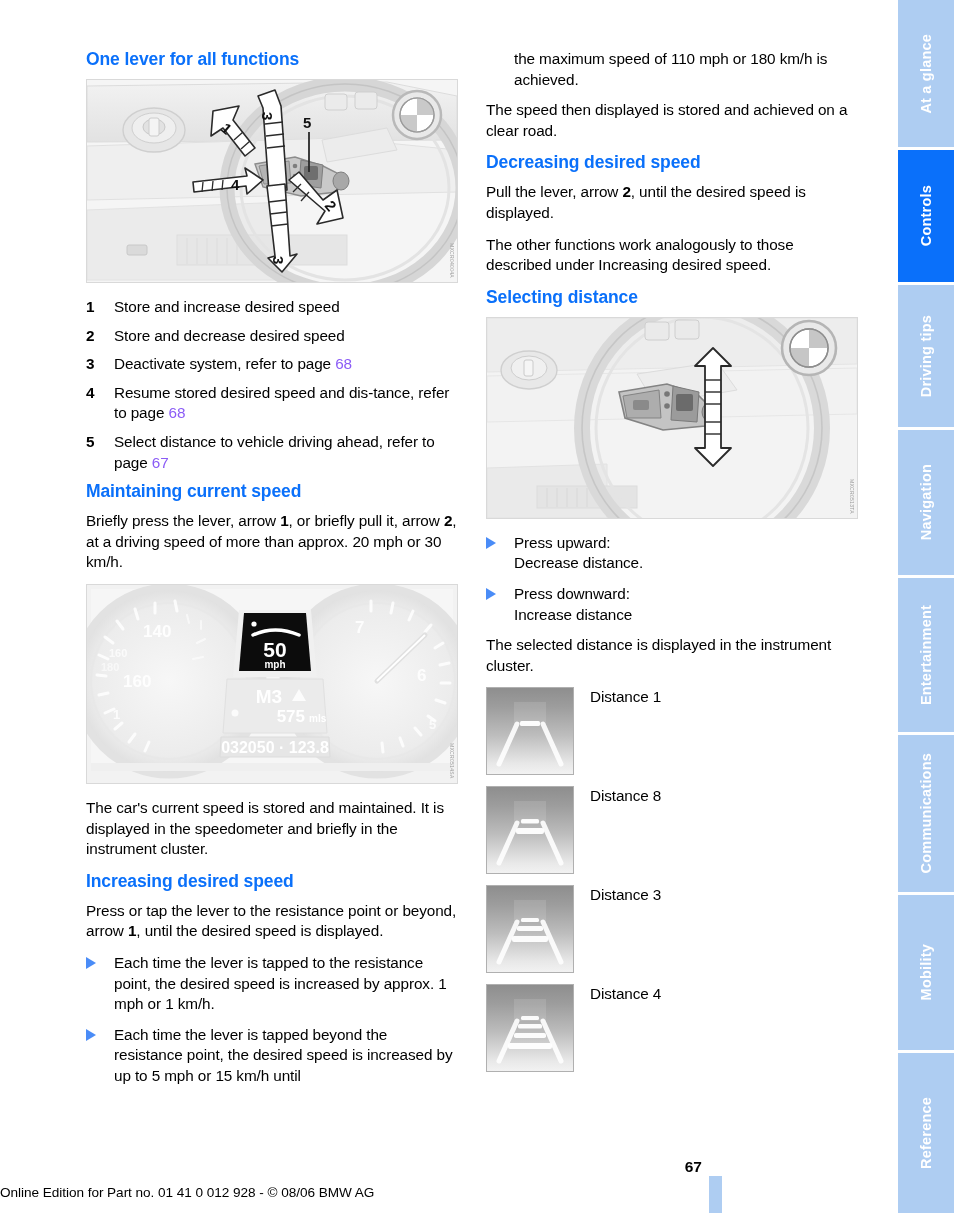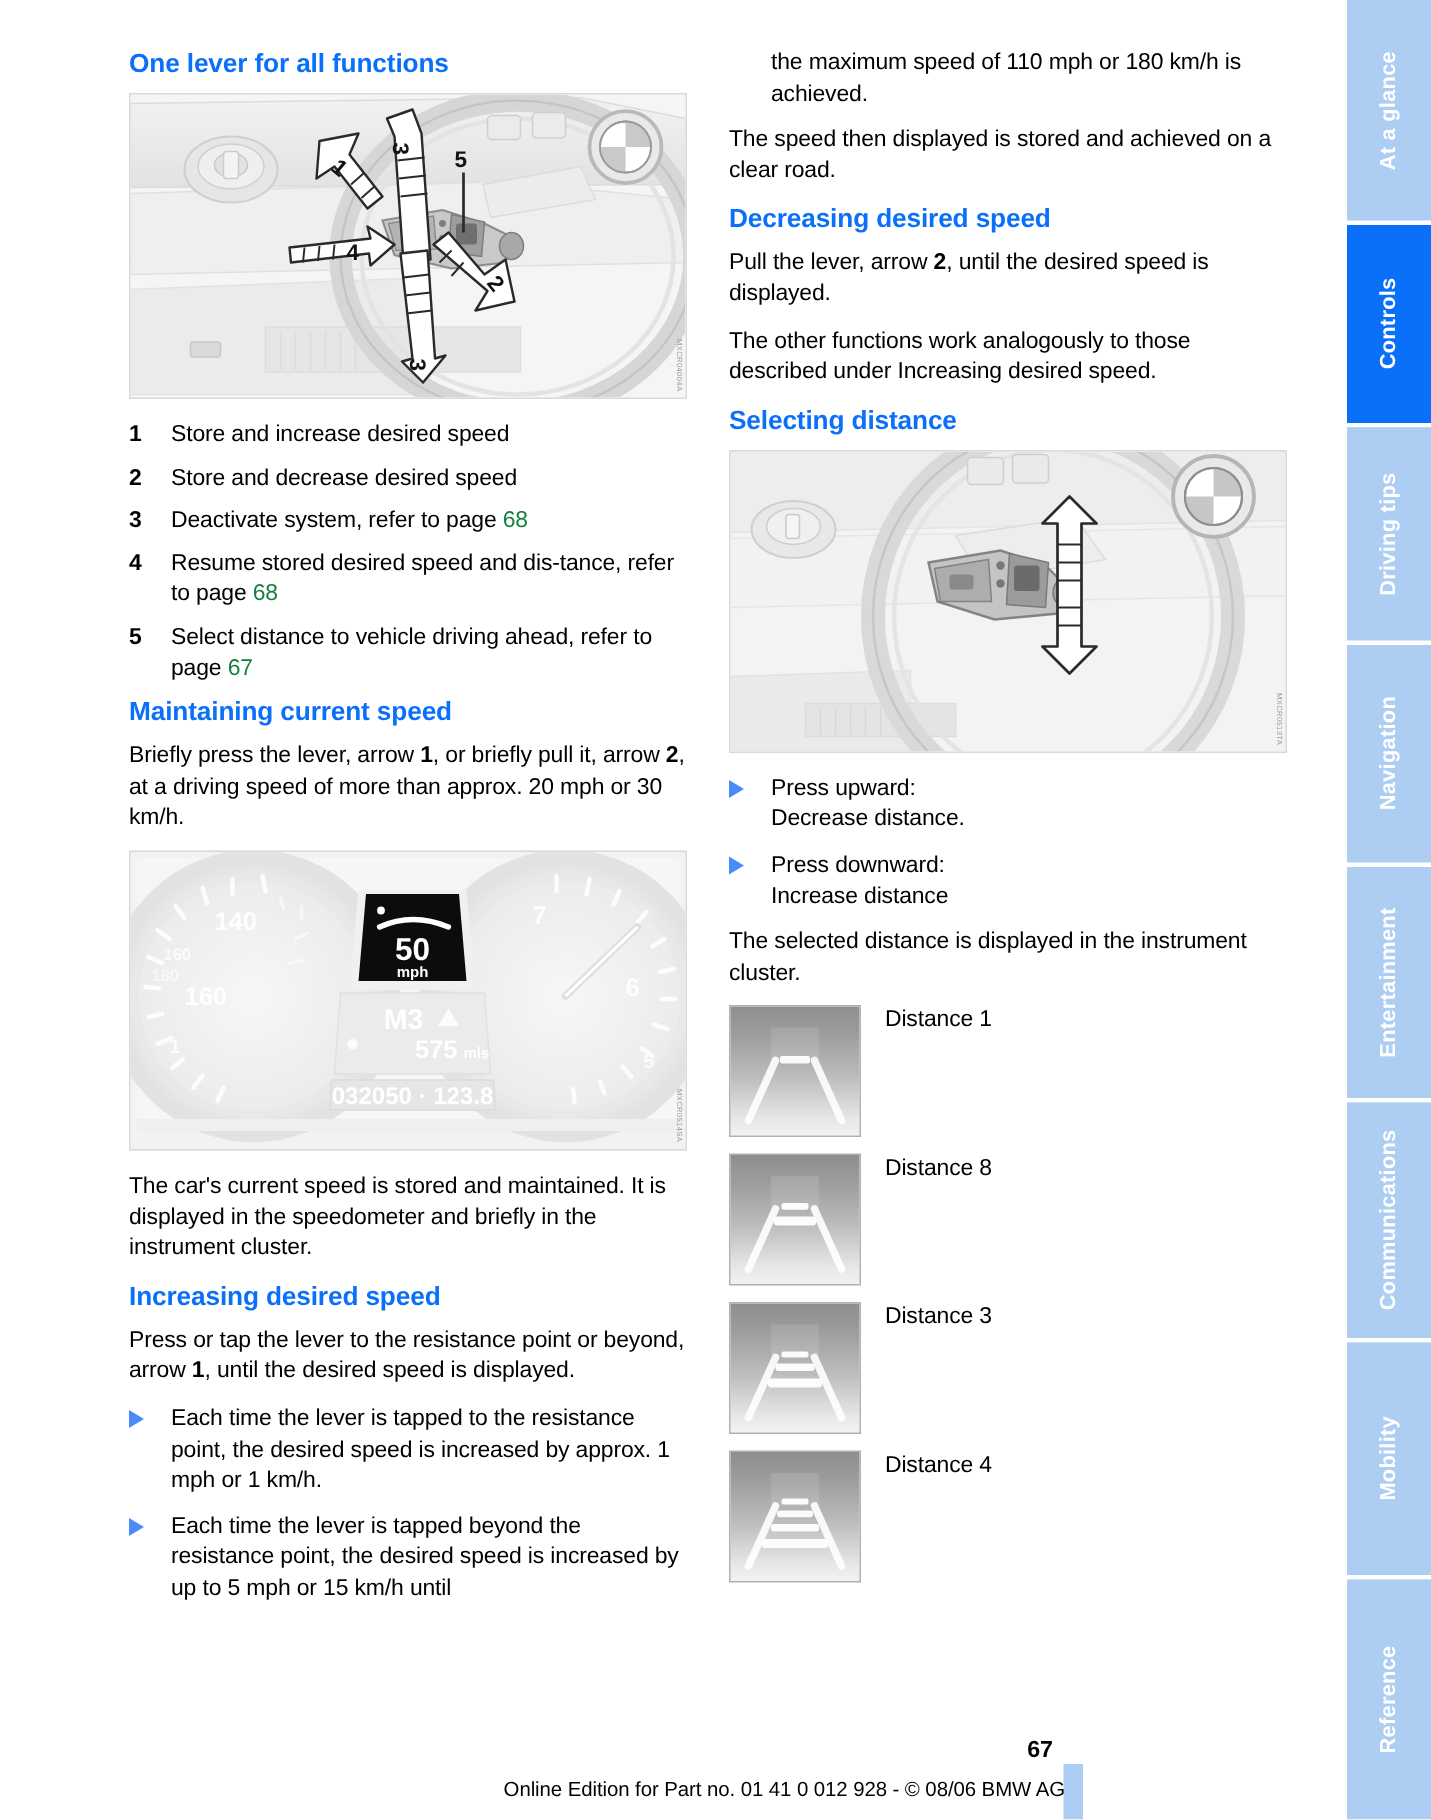--- a/index.html
+++ b/index.html
@@ -19,21 +19,21 @@
   
   .page {
     position: absolute;
     left: 0; top: 0;
     width: 954px;
     height: 1213px;
   }
 
   .columns {
     position: absolute;
-    left: 0; top: 0;
+    left: 0; top: 17px;
     width: 890px;
     height: 1150px;
   }
 
   .col {
     position: absolute;
     top: 32px;
     width: 372px;
   }
   .col-left  { left: 86px; }
@@ -50,21 +50,21 @@
   }
   .heading-spaced { margin-top: 26px; }
 
   p.para {
     font-size: 15.3px;
     line-height: 20.6px;
     margin: 0 0 11px 0;
     letter-spacing: -0.1px;
   }
 
-  .pageref { color: #15803d; }
+  .pageref { color: #8b5cf6; }
   .bold { font-weight: bold; }
 
   
   .legend {
     margin: 0 0 0 0;
     padding: 0;
   }
   .legend-row {
     display: flex;
     margin-bottom: 8px;
@@ -204,21 +204,21 @@
     right: 188px;
     top: 7px;
     font-size: 15.5px;
     font-weight: bold;
   }
   .footer-line {
     position: absolute;
     left: 0;
     right: 180px;
     top: 34px;
-    text-align: right;
+    text-align: left;
     font-size: 13.6px;
     letter-spacing: -0.05px;
   }
   .footer-accent {
     position: absolute;
     right: 168px;
     top: 25px;
     width: 13px;
     height: 37px;
     background: #aecdf2;

